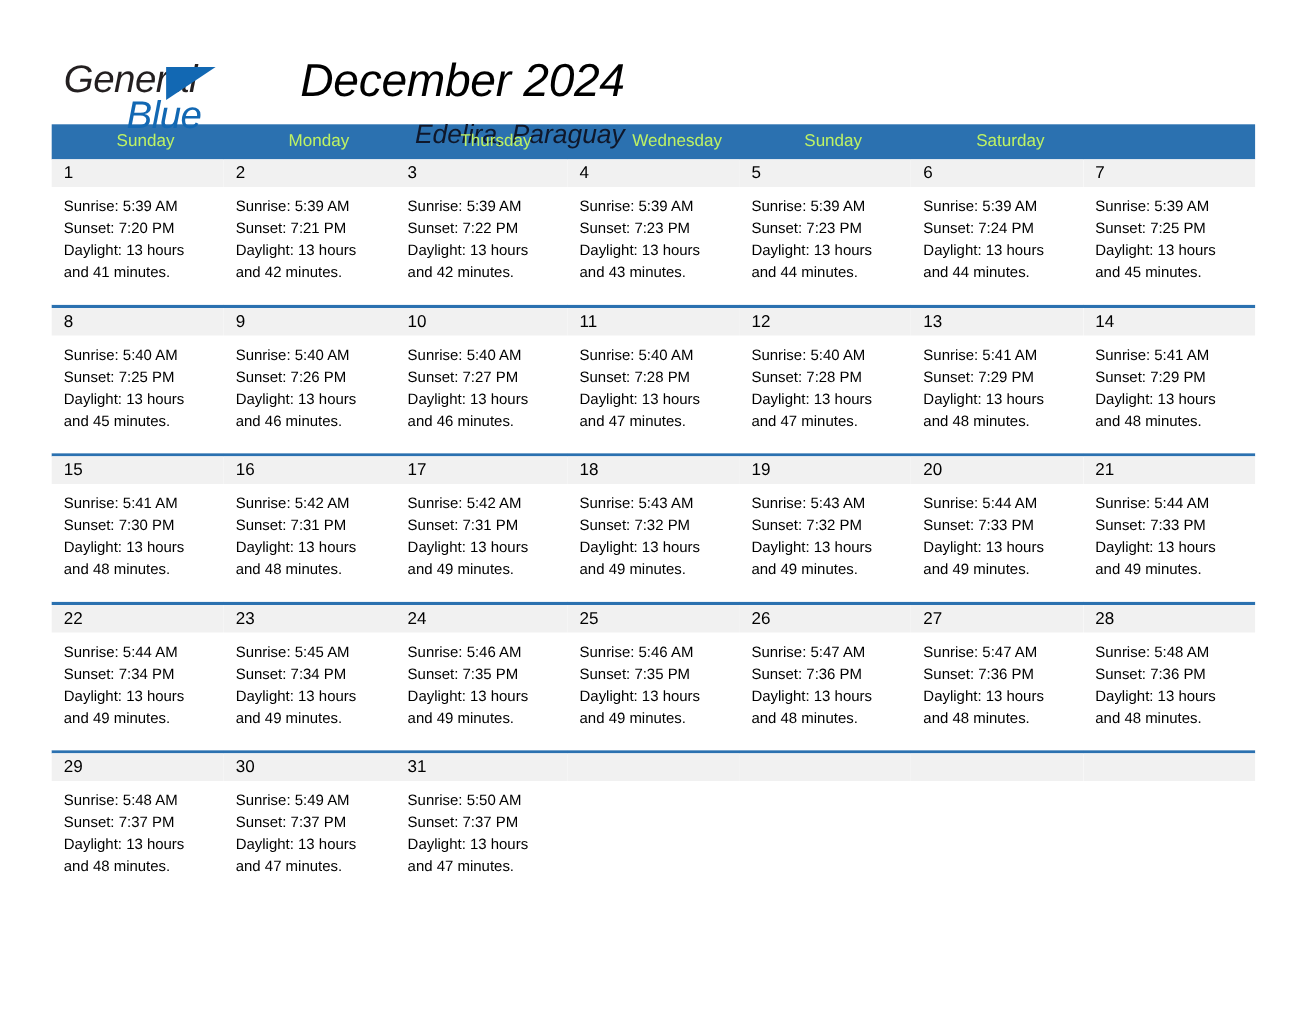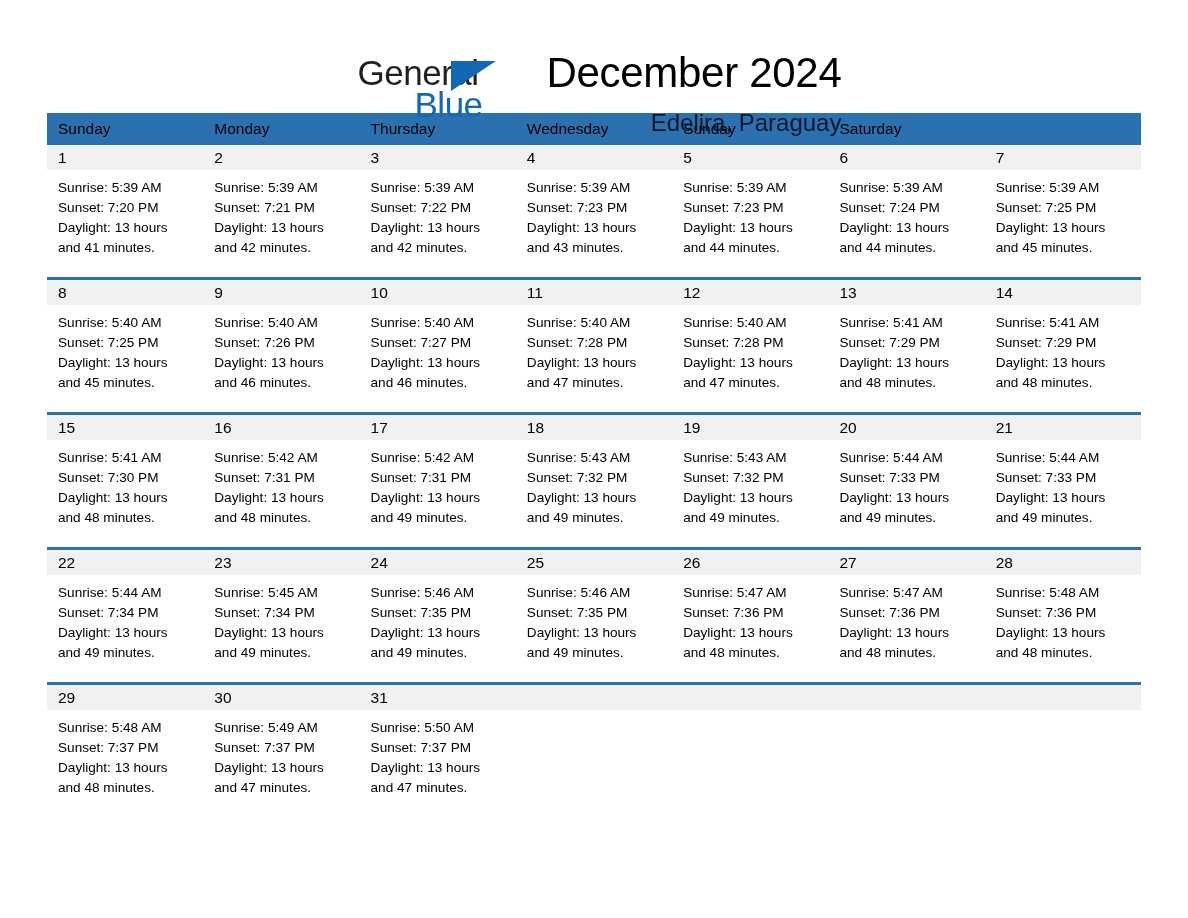--- a/index.html
+++ b/index.html
@@ -19,24 +19,25 @@
     width: 1188px;
     height: 918px;
     box-sizing: border-box;
     padding: 0 47px;
   }
 
   
   .header {
     display: flex;
     align-items: flex-start;
-    justify-content: center;
+    justify-content: flex-start;
     padding-top: 47px;
     height: 103px;
     box-sizing: border-box;
+    font-style: italic;
   }
 
   .brand {
     position: relative;
     width: 200px;
     height: 80px;
     flex: 0 0 auto;
   }
   .brand-general {
     position: absolute;
@@ -63,20 +64,21 @@
     width: 0;
     height: 0;
     border-left: 45px solid #1268b3;
     border-bottom: 30px solid transparent;
   }
 
   .title-block {
     text-align: right;
     flex: 0 0 auto;
     padding-top: 2px;
+    margin-left: 26px;
   }
   .cal-title {
     font-size: 42px;
     color: #000000;
     line-height: 1.12;
     letter-spacing: -0.3px;
     white-space: nowrap;
   }
   .cal-location {
     font-size: 24px;
@@ -92,26 +94,27 @@
     margin-top: 10px;
   }
 
   .weekdays {
     display: grid;
     grid-template-columns: repeat(7, 1fr);
     background: #2b71b0;
     height: 32px;
   }
   .weekday {
-    color: #000000;
+    color: #bef264;
     font-size: 15.5px;
     line-height: 32px;
     padding-left: 11px;
     box-sizing: border-box;
     white-space: nowrap;
+    margin-left: 48px;
   }
 
   .week {
     display: grid;
     grid-template-columns: repeat(7, 1fr);
     border-top: 3px solid #2b71b0;
   }
   .week:first-of-type {
     border-top: none;
   }

